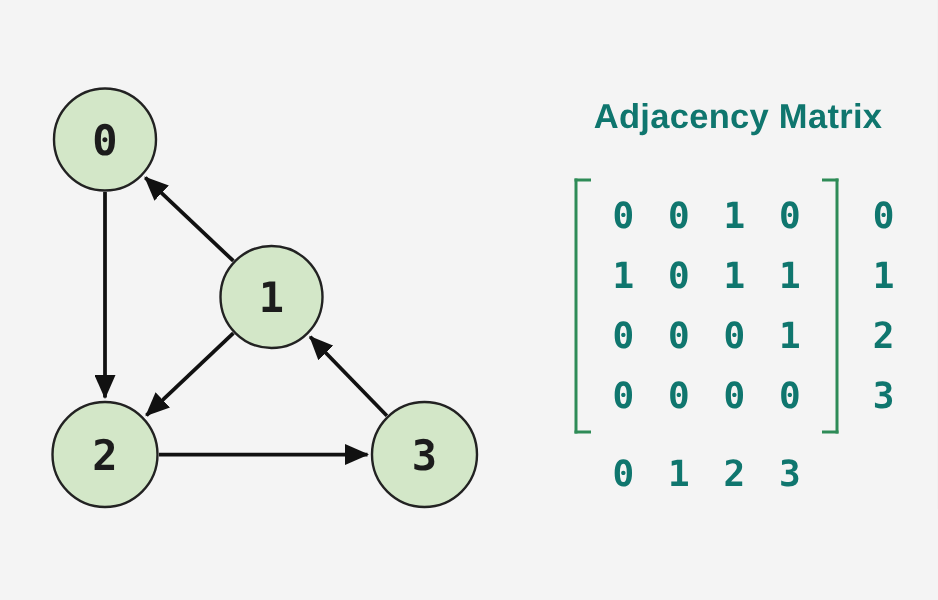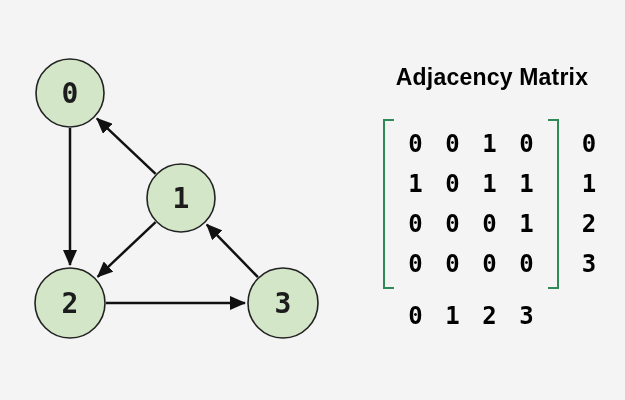--- a/index.html
+++ b/index.html
@@ -22,21 +22,21 @@
   .node-label {
     font-family: "DejaVu Sans Mono", monospace;
     font-weight: bold;
     font-size: 28px;
     fill: #1c1c1c;
   }
   .matrix-panel {
     position: absolute;
     left: 383px;
     top: 64px;
-    color: #000000;
+    color: #0f766e;
   }
   .matrix-title {
     font-family: "Liberation Sans", sans-serif;
     font-weight: bold;
     font-size: 23px;
     line-height: 27px;
     margin: 0 0 28px 0;
     text-align: center;
     letter-spacing: 0.2px;
   }

